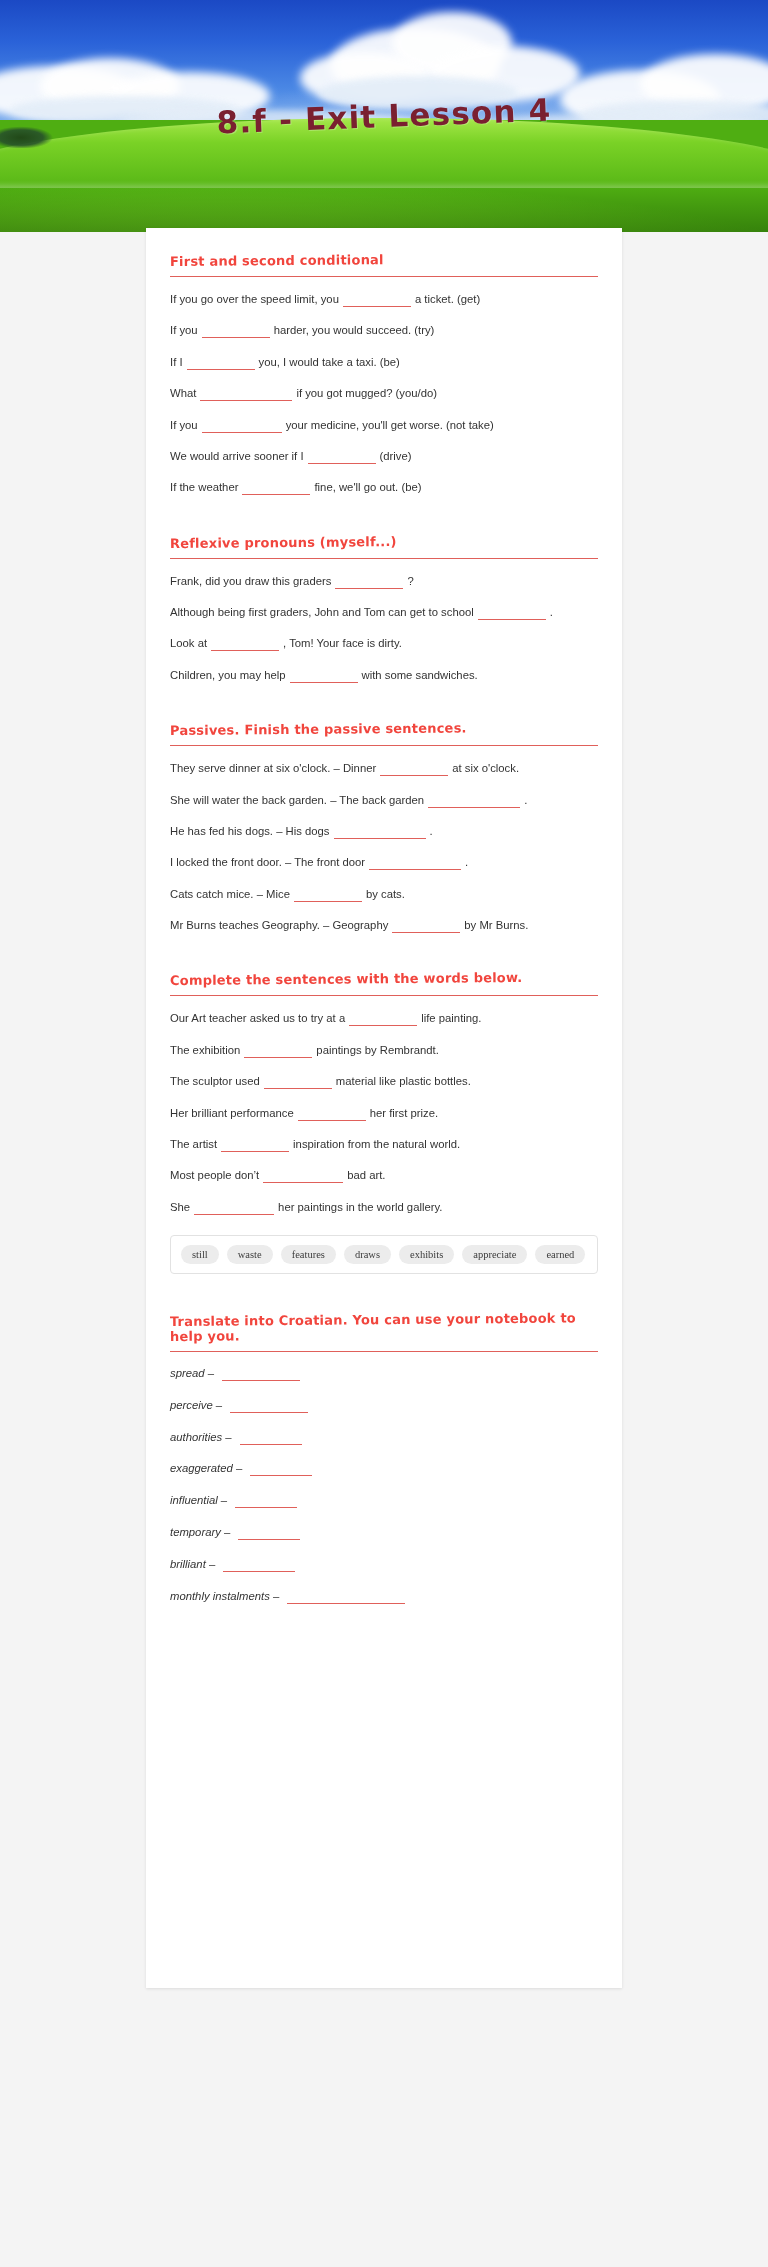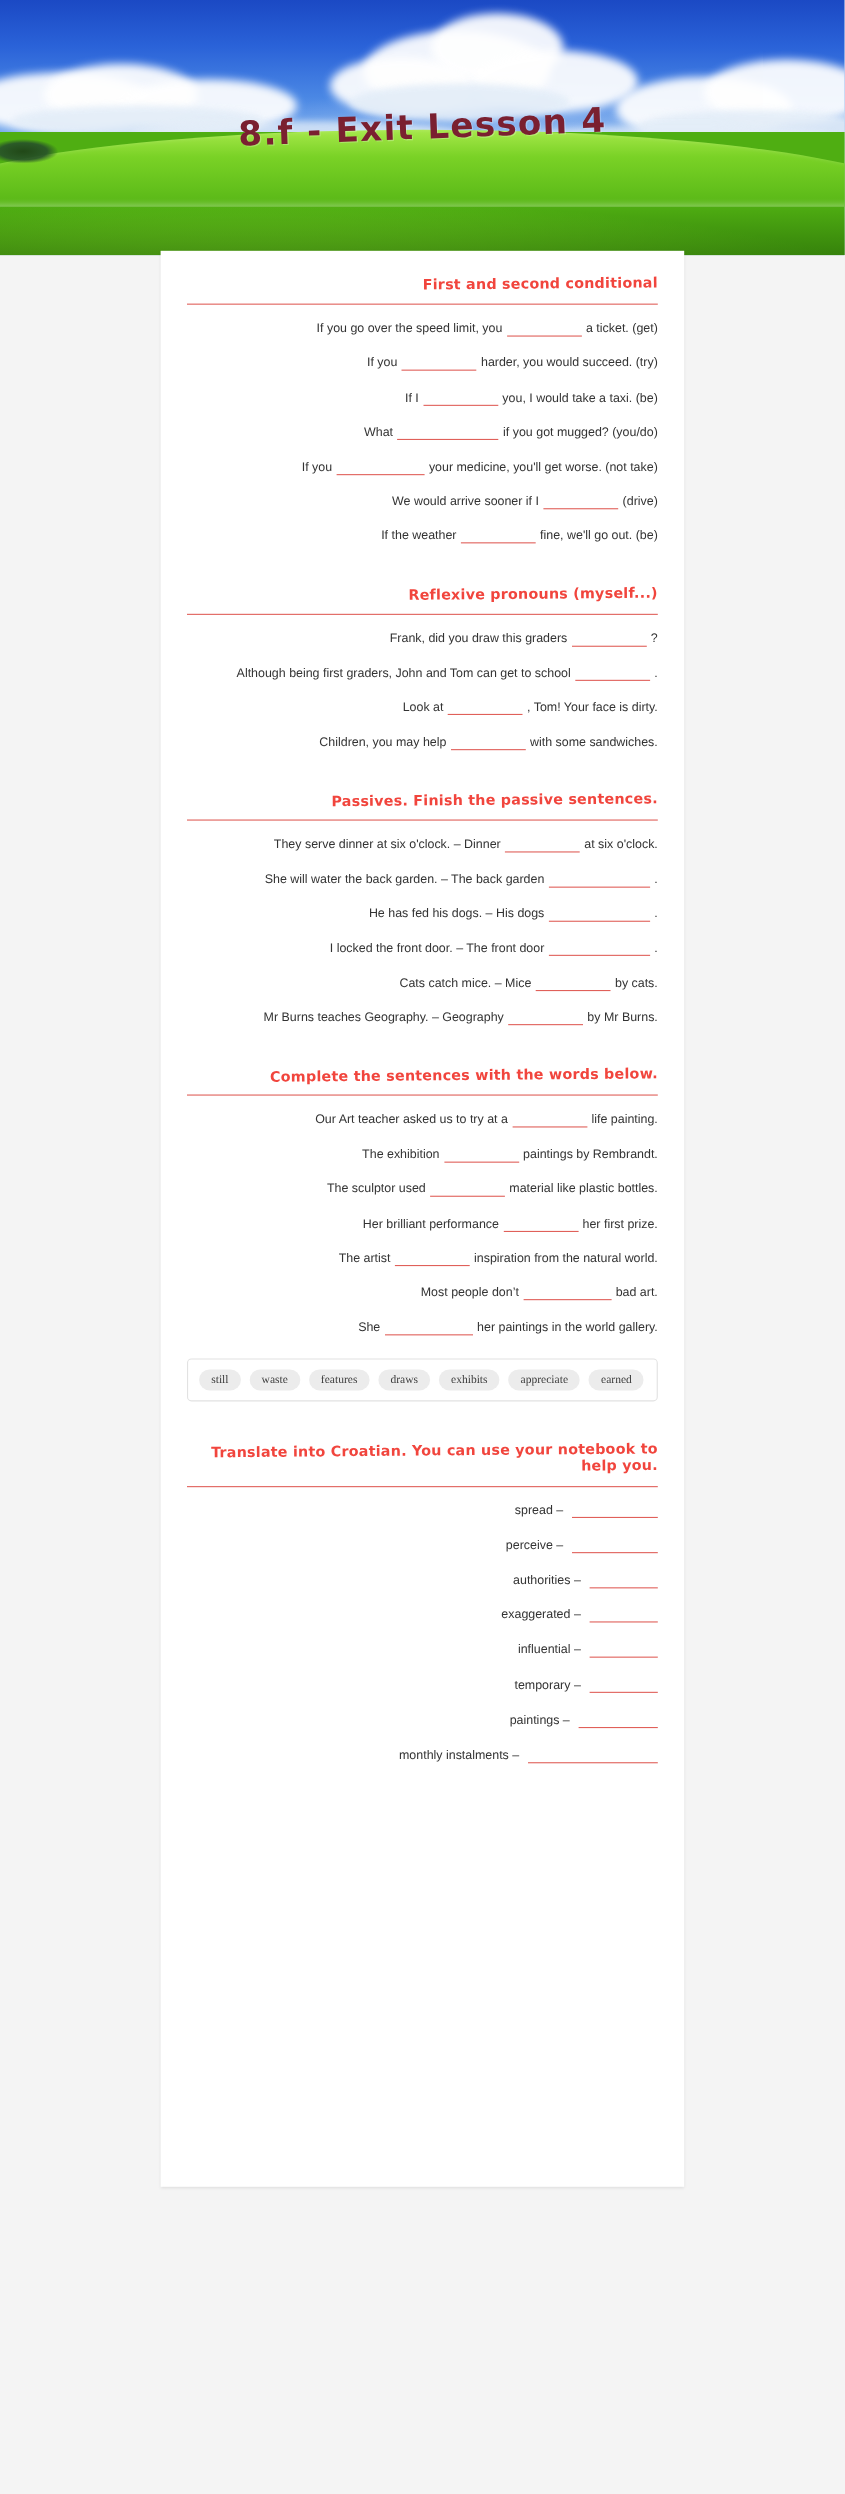--- a/index.html
+++ b/index.html
@@ -89,21 +89,20 @@
   
   .sheet {
     position: relative;
     margin: -4px auto 0 auto;
     width: 476px;
     background: #ffffff;
     padding: 26px 24px 48px 24px;
     box-sizing: border-box;
     box-shadow: 0 1px 3px rgba(0,0,0,.10);
     min-height: 1760px;
-    text-align: right;
   }
 
   .section { margin-bottom: 40px; }
   .section:last-child { margin-bottom: 4px; }
 
   .section-title {
     font-family: "DejaVu Sans", sans-serif;
     font-weight: bold;
     font-size: 13px;
     color: #f1453d;
@@ -158,20 +157,21 @@
     color: #3c3c3c;
     white-space: nowrap;
   }
 
   
   .t-row {
     font-size: 11.3px;
     color: #333333;
     margin: 0 0 16px 0;
     line-height: 1.4;
+    font-style: italic;
   }
   .t-row:last-child { margin-bottom: 0; }
   .t-word { }
   .t-blank {
     display: inline-block;
     border-bottom: 1px solid #e0605a;
     height: 12px;
     vertical-align: -4px;
     margin-left: 8px;
   }
@@ -268,18 +268,18 @@
 
     <div class="section">
       <div class="section-title">Translate into Croatian. You can use your notebook to help you.</div>
       <div class="section-rule"></div>
       <div class="t-row"><span class="t-word">spread –</span><span class="t-blank" style="width:78px"></span></div>
       <div class="t-row"><span class="t-word">perceive –</span><span class="t-blank" style="width:78px"></span></div>
       <div class="t-row"><span class="t-word">authorities –</span><span class="t-blank" style="width:62px"></span></div>
       <div class="t-row"><span class="t-word">exaggerated –</span><span class="t-blank" style="width:62px"></span></div>
       <div class="t-row"><span class="t-word">influential –</span><span class="t-blank" style="width:62px"></span></div>
       <div class="t-row"><span class="t-word">temporary –</span><span class="t-blank" style="width:62px"></span></div>
-      <div class="t-row"><span class="t-word">paintings –</span><span class="t-blank" style="width:72px"></span></div>
+      <div class="t-row"><span class="t-word">brilliant –</span><span class="t-blank" style="width:72px"></span></div>
       <div class="t-row"><span class="t-word">monthly instalments –</span><span class="t-blank" style="width:118px"></span></div>
     </div>
 
   </div>
 </div>
 
 </body></html>

